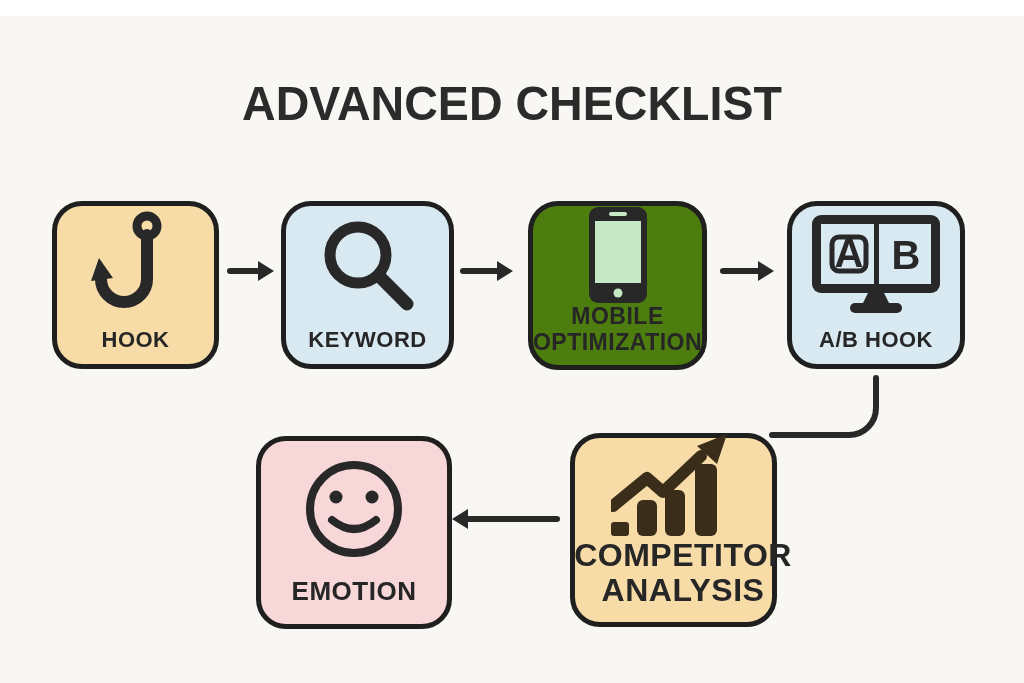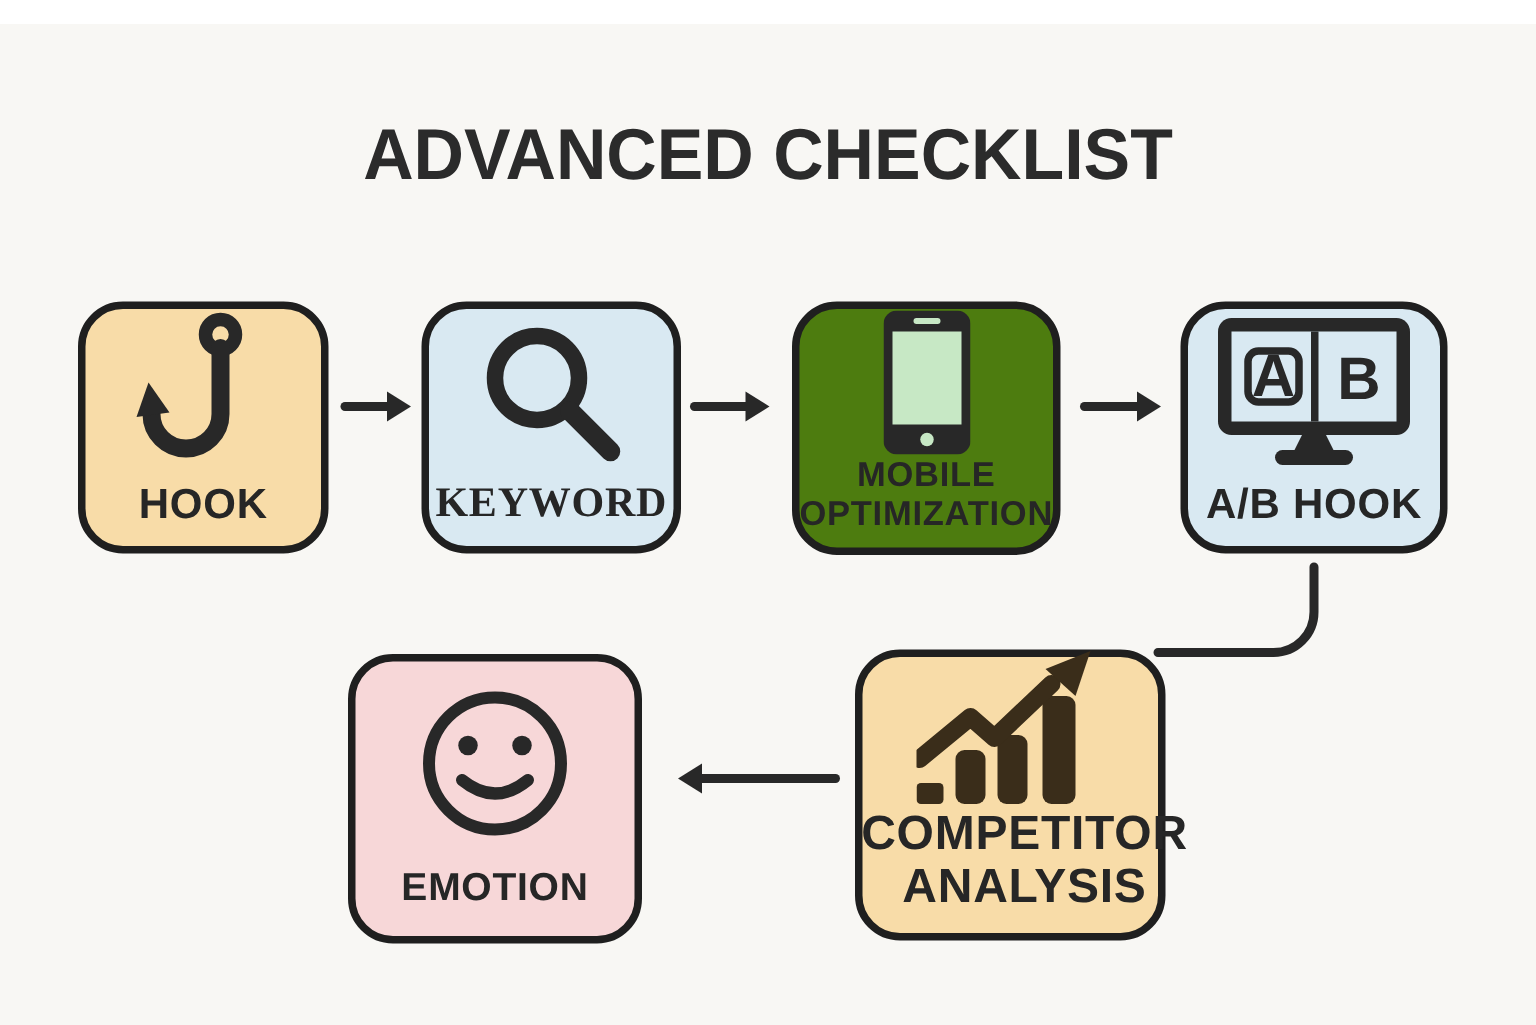--- a/index.html
+++ b/index.html
@@ -43,21 +43,21 @@
     display: flex;
     align-items: center;
     justify-content: center;
   }
 
   .label {
     margin-bottom: 12px;
     padding: 0 4px;
     text-align: center;
     font-weight: bold;
-    font-size: 28px;
+    font-size: 22px;
     line-height: 1.1;
     color: var(--label-ink, #262626);
     letter-spacing: 0.5px;
   }
 
   .node-mobile-optimization .label { font-size: 23px; margin-bottom: 10px; }
   .node-competitor-analysis .label { font-size: 32px; margin-bottom: 14px; padding-left: 23px; }
   .node-emotion .label { font-size: 26px; margin-bottom: 18px; }
 
   .edges-overlay {
@@ -93,21 +93,21 @@
     <div class="icon-wrap">
       <svg width="92" height="112" viewBox="0 0 92 112">
         <circle class="ink-stroke" cx="57" cy="15" r="10" stroke-width="9"></circle>
         <path class="ink-stroke" d="M57 24 V68 A23 23 0 0 1 11 68 V62" stroke-width="12" stroke-linecap="round"></path>
         <polygon class="ink-fill" points="1,70 23,67 9,47"></polygon>
       </svg>
     </div>
     <div class="label">HOOK</div>
   </div>
 
-  <div class="node node-keyword" style="left: 281px; top: 185px; width: 173px; height: 168px; background: rgb(217, 233, 242); font-family: Liberation Serif, serif; --fill: #d9e9f2;">
+  <div class="node node-keyword" style="left: 281px; top: 185px; width: 173px; height: 168px; background: rgb(217, 233, 242); --fill: #d9e9f2;">
     <div class="icon-wrap">
       <svg width="106" height="106" viewBox="0 0 106 106">
         <circle class="ink-stroke" cx="43" cy="41" r="28" stroke-width="11"></circle>
         <line class="ink-stroke" x1="65" y1="63" x2="92" y2="90" stroke-width="13" stroke-linecap="round"></line>
       </svg>
     </div>
     <div class="label">KEYWORD</div>
   </div>
 
   <div class="node node-mobile-optimization" style="left: 528px; top: 185px; width: 179px; height: 169px; background: #4d7c0f; --fill: #c7e8c5;">
@@ -145,21 +145,21 @@
         <rect class="brown-fill" x="26" y="68" width="20" height="36" rx="6"></rect>
         <rect class="brown-fill" x="54" y="58" width="20" height="46" rx="6"></rect>
         <rect class="brown-fill" x="84" y="32" width="22" height="72" rx="6"></rect>
         <polyline class="brown-stroke" points="2,74 36,46 52,60 90,24" stroke-width="12" stroke-linecap="round" stroke-linejoin="round"></polyline>
         <polygon class="brown-fill" points="86,14 116,2 106,32"></polygon>
       </svg>
     </div>
     <div class="label">COMPETITOR ANALYSIS</div>
   </div>
 
-  <div class="node node-emotion" style="left: 232px; top: 420px; width: 196px; height: 193px; background: rgb(247, 215, 216); --fill: #f7d7d8;">
+  <div class="node node-emotion" style="left: 256px; top: 420px; width: 196px; height: 193px; background: rgb(247, 215, 216); --fill: #f7d7d8;">
     <div class="icon-wrap">
       <svg width="104" height="104" viewBox="0 0 104 104">
         <circle class="ink-stroke" cx="52" cy="52" r="44" stroke-width="8"></circle>
         <circle class="ink-fill" cx="34" cy="40" r="6.5"></circle>
         <circle class="ink-fill" cx="70" cy="40" r="6.5"></circle>
         <path class="ink-stroke" d="M30 63 Q52 81 74 63" stroke-width="8" stroke-linecap="round"></path>
       </svg>
     </div>
     <div class="label">EMOTION</div>
   </div>

